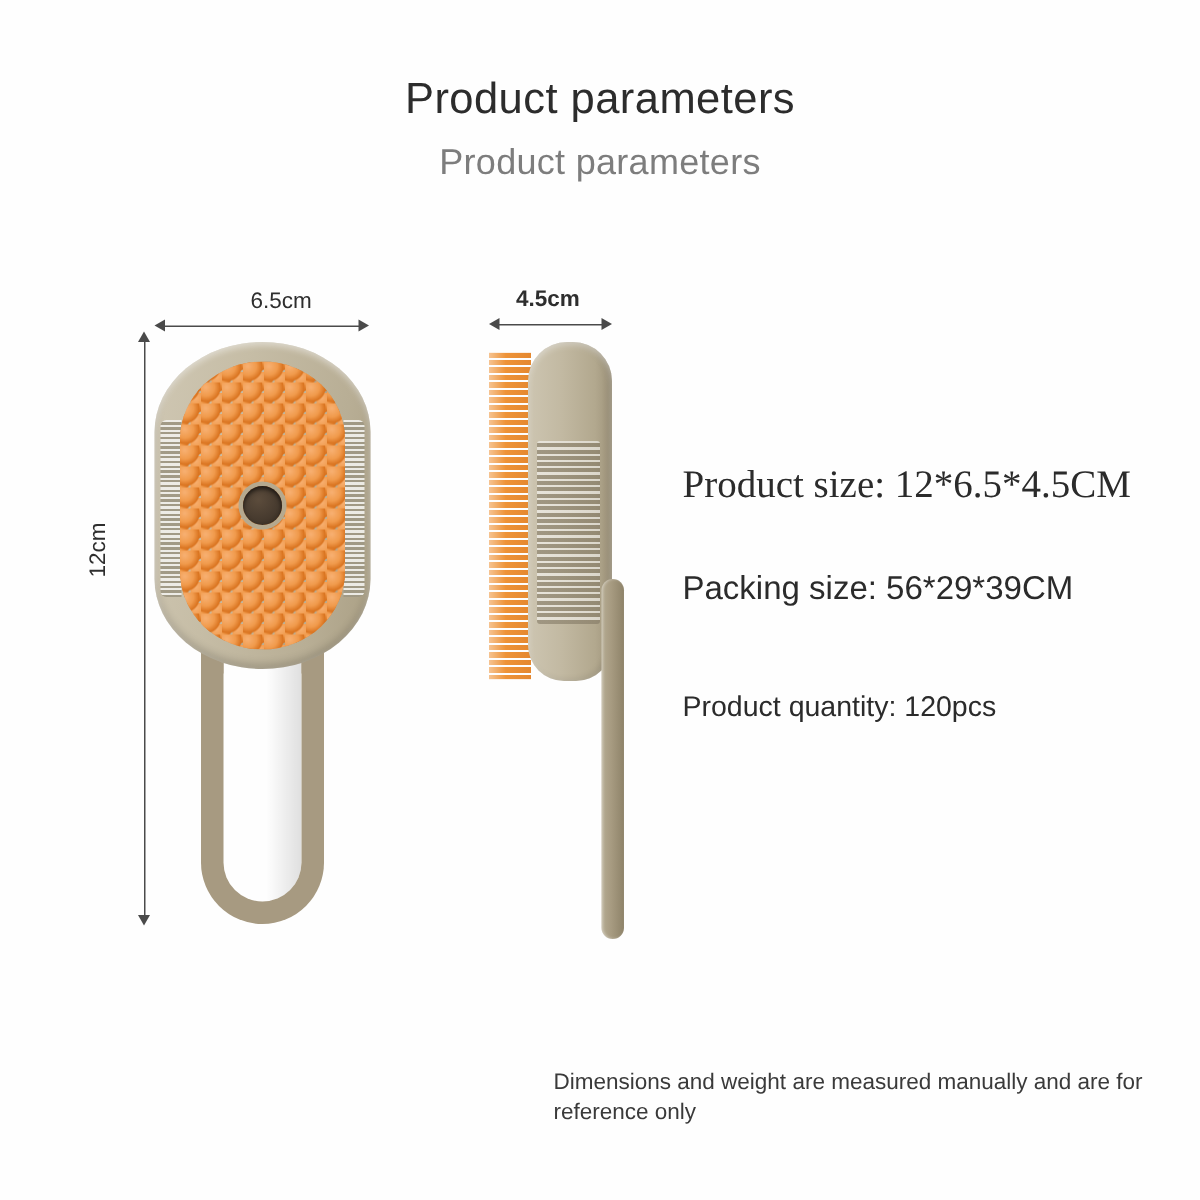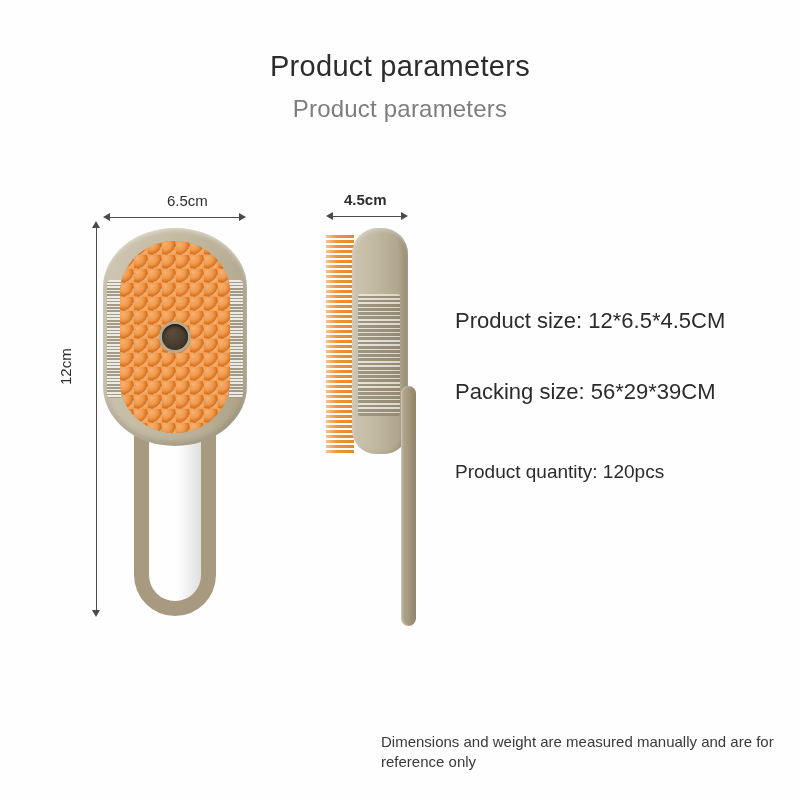--- a/index.html
+++ b/index.html
@@ -278,34 +278,33 @@
     background: linear-gradient(90deg, #b5ab92 0%, #a69a80 45%, #8e8369 100%);
     box-shadow: inset 1px 0 2px rgba(255,255,255,0.4);
   }
 
   
   .spec {
     position: absolute;
     color: #2b2b2b;
     white-space: nowrap;
   }
-  #spec-product  { left: 455px; top: 308px; font-size: 22px; }
+  #spec-product  { left: 455px; top: 308px; font-size: 26px; font-family: Liberation Serif, serif; }
   #spec-packing  { left: 455px; top: 379px; font-size: 22px; }
   #spec-quantity { left: 455px; top: 461px; font-size: 19px; }
 
   
   #footnote {
     position: absolute;
     left: 369px;
-    top: 732px;
+    top: 712px;
     width: 410px;
     font-size: 15px;
     line-height: 1.35;
     color: #3a3a3a;
-    margin-left: 12px;
   }
 </style>
 </head>
 <body>
 
 <div id="title">Product parameters</div>
 <div id="subtitle">Product parameters</div>
 
 <div class="dim-label" id="dim-width-label">6.5cm</div>
 <div class="measure-h" id="measure-width">

